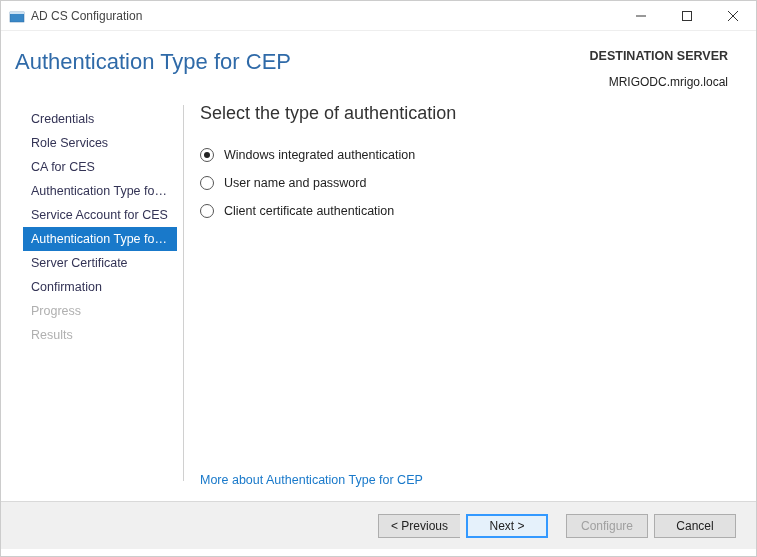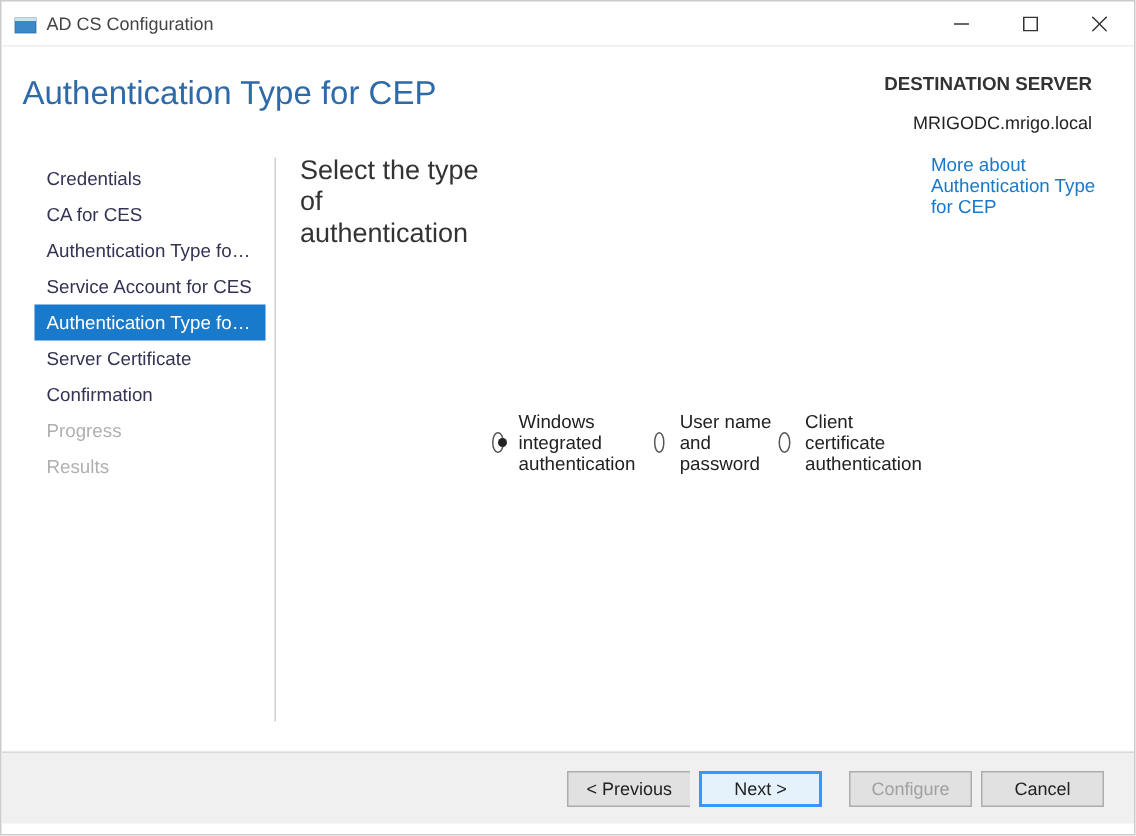--- a/index.html
+++ b/index.html
@@ -21,21 +21,21 @@
   .dest .server { color: #222; margin-top: 12px; }
 
   
   .body { display: flex; padding: 0 24px 0 22px; height: 402px; }
   .sidebar { width: 160px; padding-top: 8px; padding-right: 6px; }
   .step { font-size: 12.5px; color: #335; padding: 5px 6px 5px 8px; white-space: nowrap; overflow: hidden; text-overflow: ellipsis; cursor: pointer; }
   .step.active { background: #1979ca; color: #fff; }
   .step.disabled { color: #b0b0b0; cursor: default; }
   .divider { width: 1px; background: #d0d0d0; margin: 6px 16px 20px 0; }
 
-  .content { flex: 1; padding-top: 4px; display: flex; flex-direction: row; }
+  .content { flex: 1; padding-top: 4px; display: flex; flex-direction: column; }
   .content-title { font-size: 18px; font-weight: 300; color: #333; margin-bottom: 24px; }
   .option { display: flex; align-items: center; margin-bottom: 14px; font-size: 12.5px; color: #222; }
   .radio { appearance: none; -webkit-appearance: none; width: 14px; height: 14px; border: 1px solid #555; border-radius: 50%; margin: 0 10px 0 0; cursor: pointer; position: relative; }
   .radio:checked::after { content: ""; position: absolute; left: 3px; top: 3px; width: 6px; height: 6px; background: #222; border-radius: 50%; }
   .option label { cursor: pointer; }
   .spacer { flex: 1; }
   .learn-link { font-size: 12.5px; color: #1979ca; text-decoration: none; cursor: pointer; margin-bottom: 14px; display: inline-block; }
 
   
   .footer { height: 48px; background: #f0f0f0; border-top: 1px solid #d9d9d9; display: flex; align-items: center; justify-content: flex-end; padding-right: 20px; }
@@ -80,20 +80,21 @@
   <div class="page-title">Authentication Type for CEP</div>
   <div class="dest">
     <div class="label">DESTINATION SERVER</div>
     <div class="server">MRIGODC.mrigo.local</div>
   </div>
 </div>
 
 <div class="body">
   <div class="sidebar">
     <div class="step">Credentials</div>
+    <div class="step">Role Services</div>
     <div class="step">CA for CES</div>
     <div class="step">Authentication Type for C...</div>
     <div class="step">Service Account for CES</div>
     <div class="step active">Authentication Type for C...</div>
     <div class="step">Server Certificate</div>
     <div class="step">Confirmation</div>
     <div class="step disabled">Progress</div>
     <div class="step disabled">Results</div>
   </div>
 

